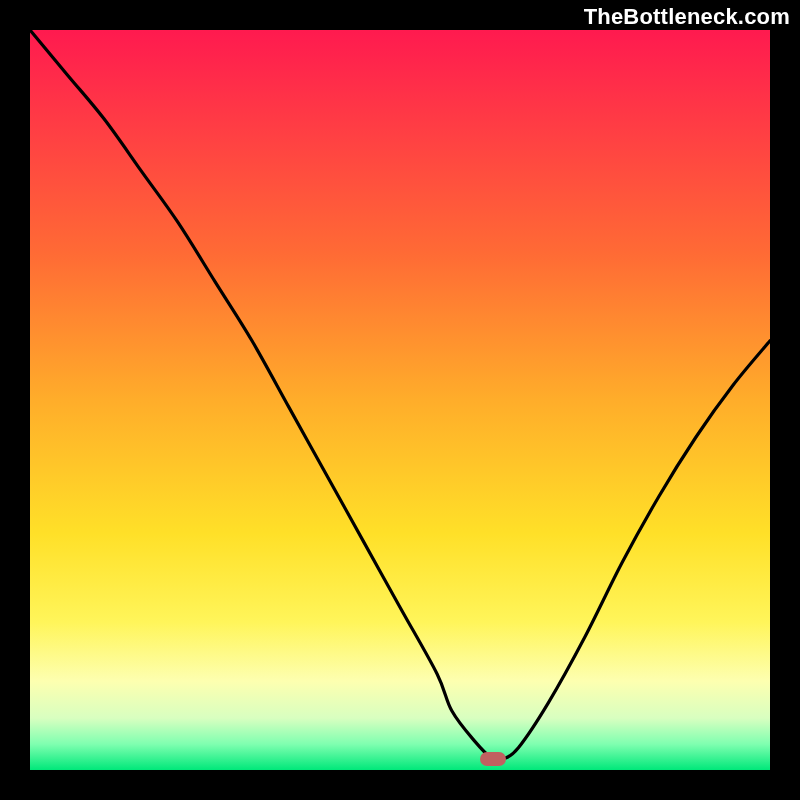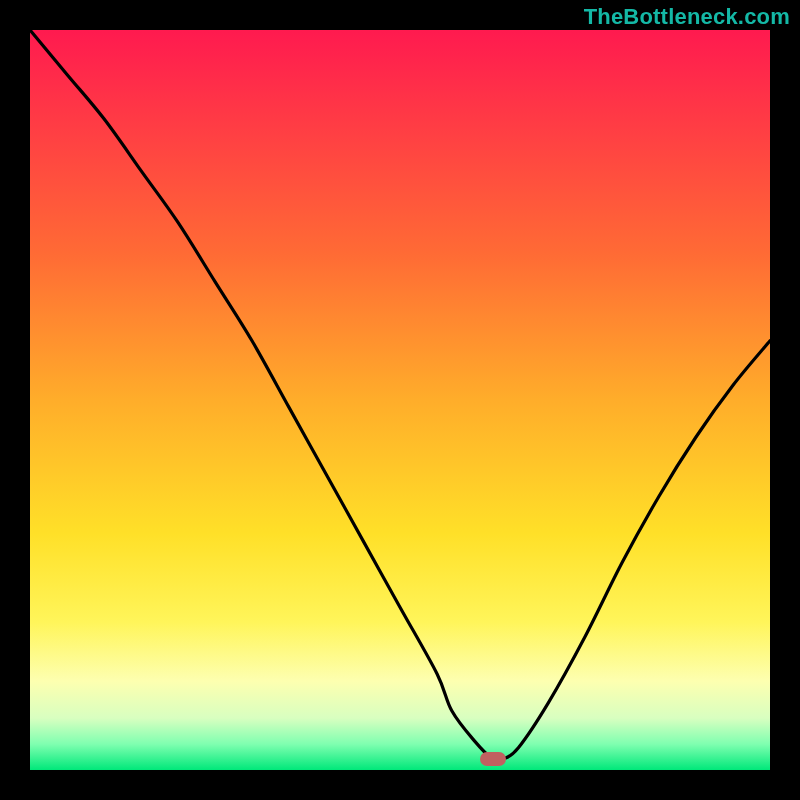--- a/index.html
+++ b/index.html
@@ -32,21 +32,21 @@
     inset: 0;
     width: 100%;
     height: 100%;
   }
   .watermark {
     position: absolute;
     top: 4px;
     right: 10px;
     font-size: 22px;
     font-weight: 600;
-    color: #14b8a6;
+    color: #ffffff;
     letter-spacing: 0.2px;
     user-select: none;
   }
   svg.curve {
     position: absolute;
     inset: 0;
     width: 100%;
     height: 100%;
   }
   .marker {

